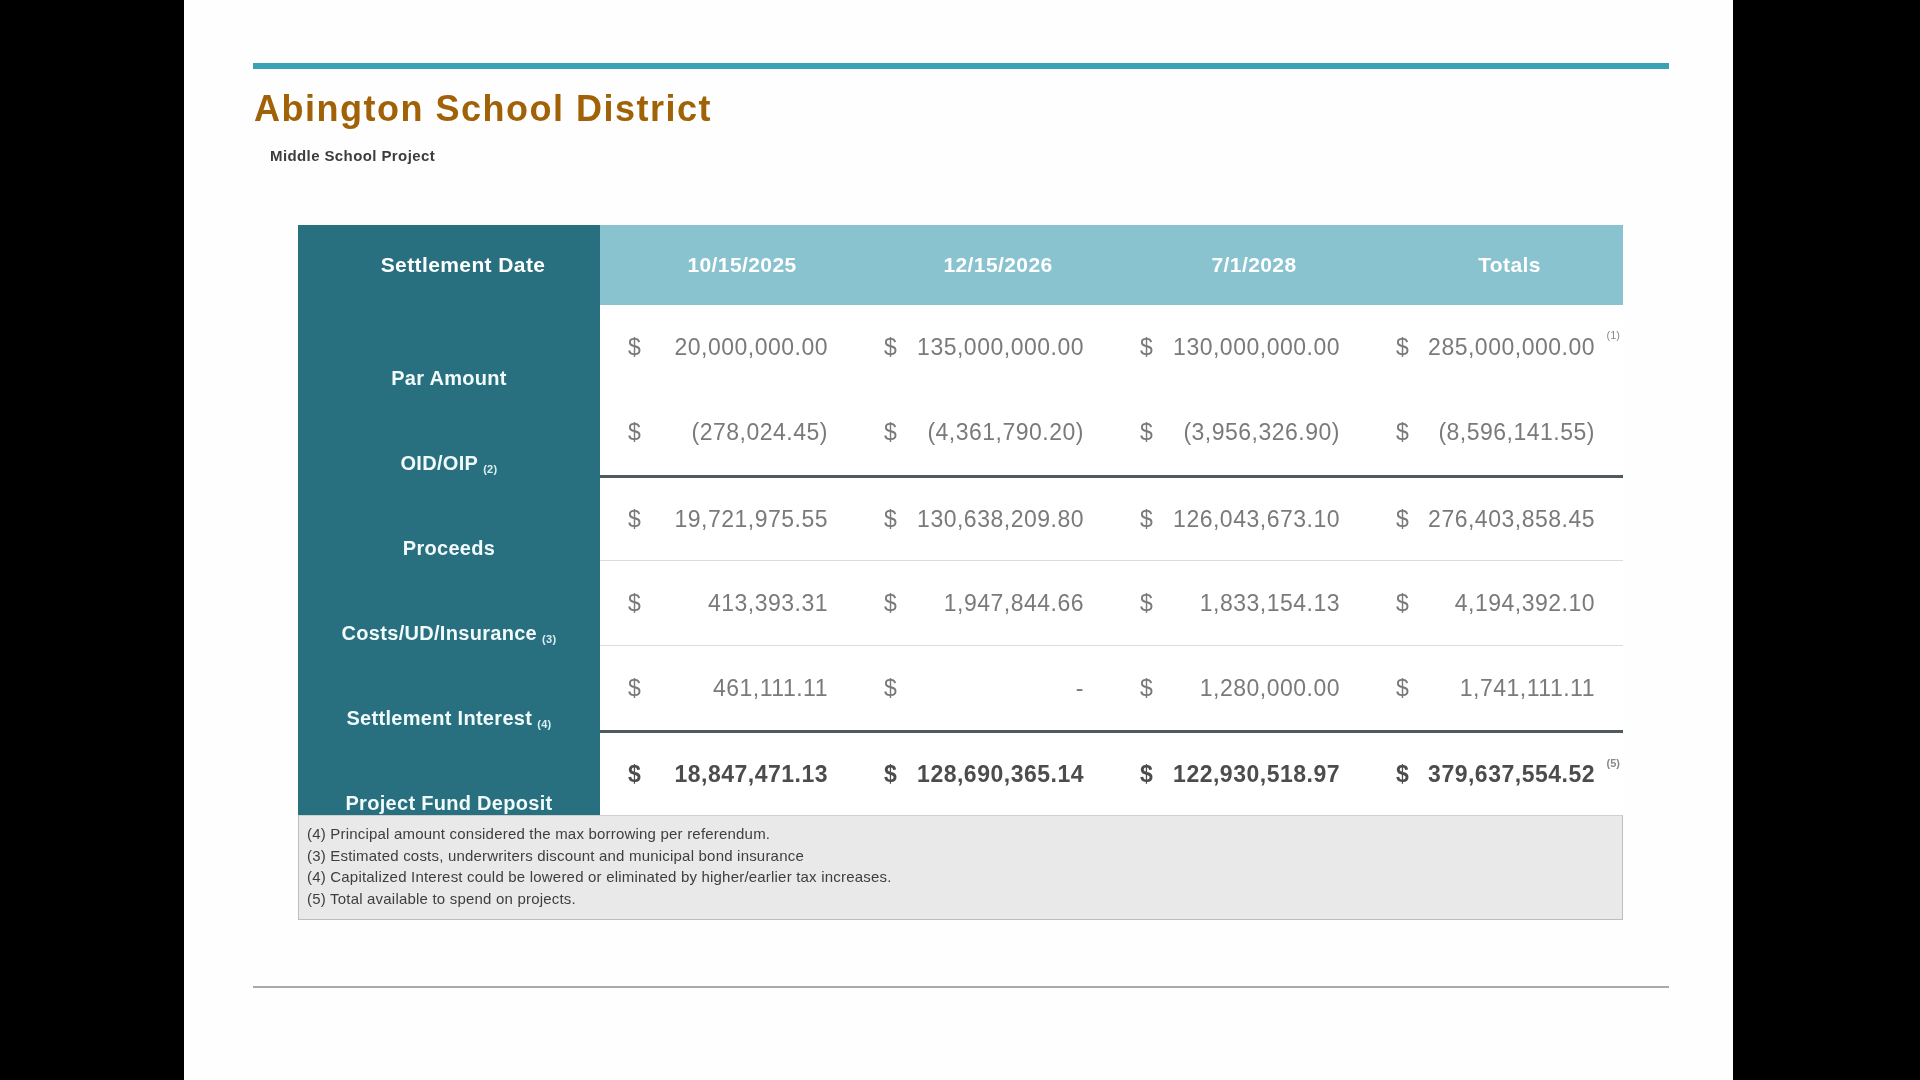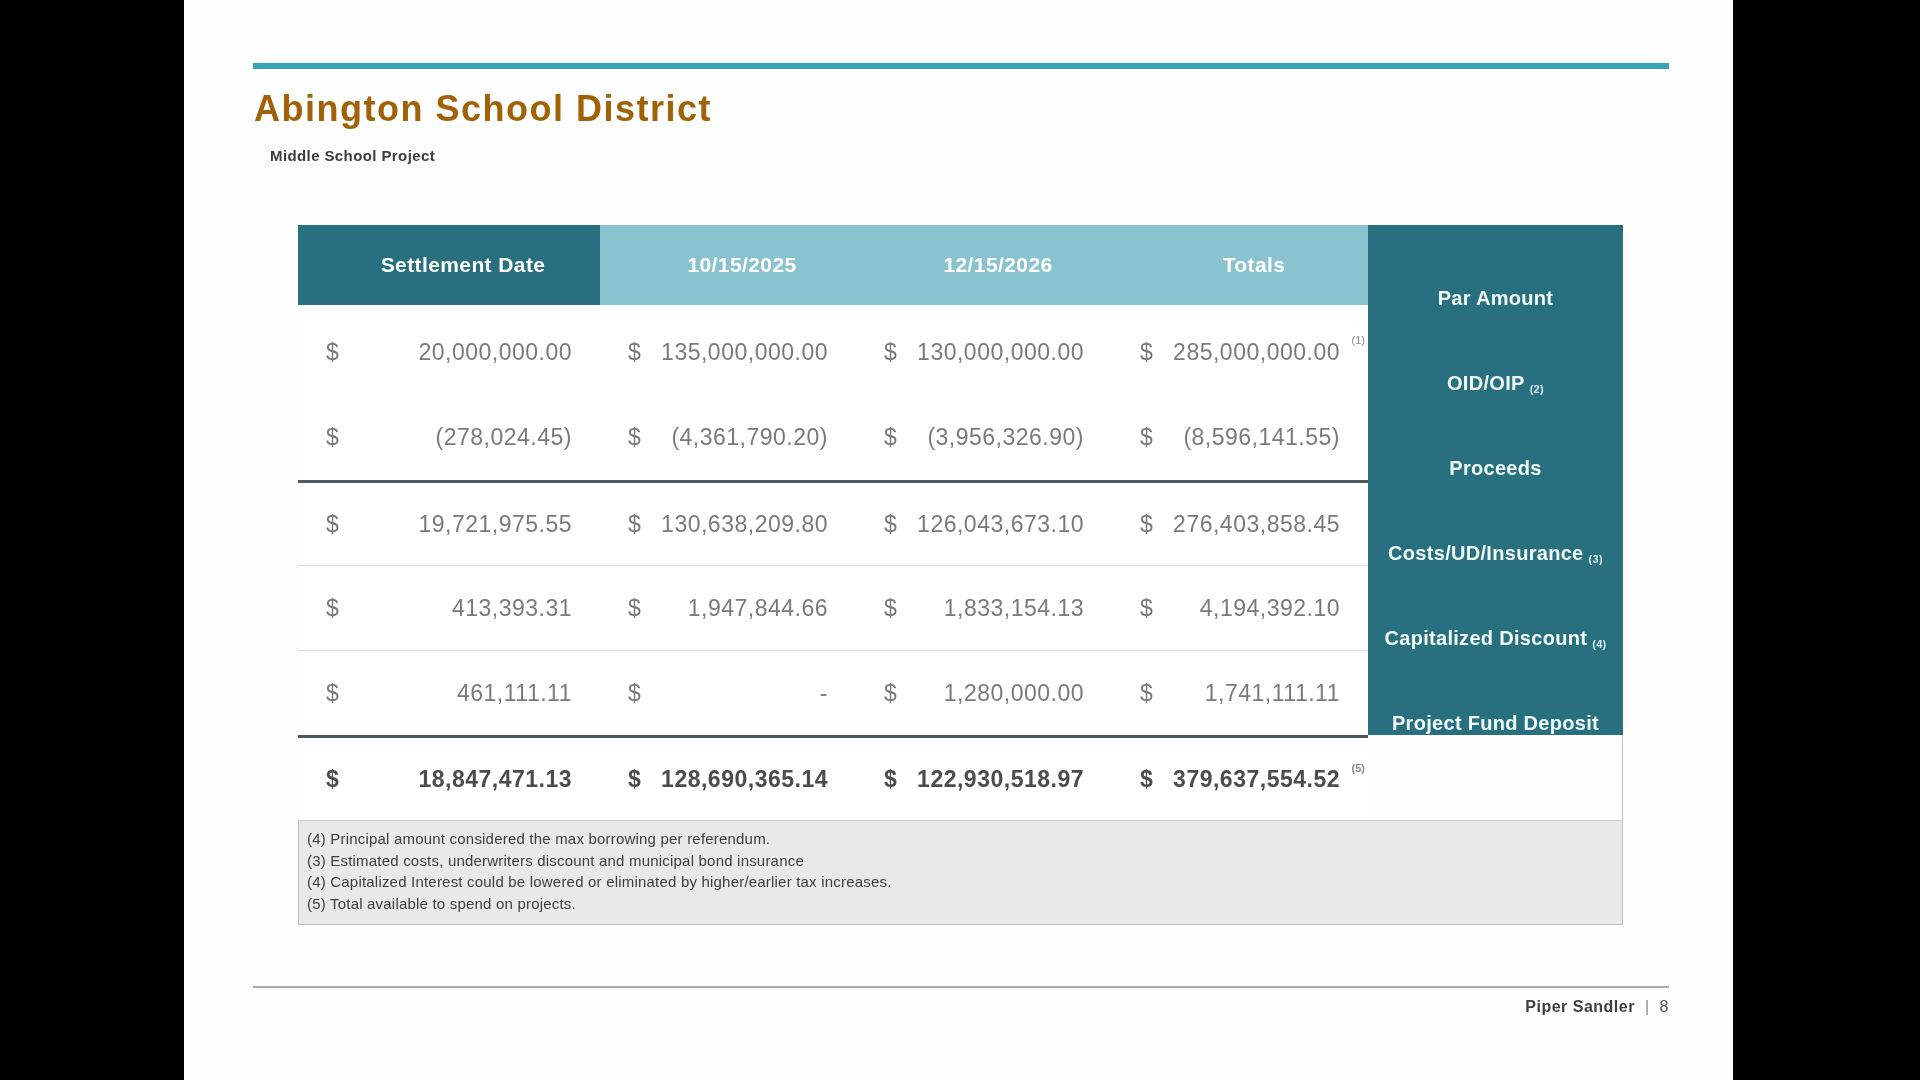--- a/index.html
+++ b/index.html
@@ -97,20 +97,21 @@
   <div class="accent-rule"></div>
   <div class="page-title">Abington School District</div>
   <div class="page-subtitle">Middle School Project</div>
 
   <div class="table-wrap">
     <div class="grid">
 
       <div class="cell hcell label">Settlement Date</div>
       <div class="cell hcell col">10/15/2025</div>
       <div class="cell hcell col">12/15/2026</div>
+      <div class="cell hcell col">7/1/2028</div>
       <div class="cell hcell col">Totals</div>
 
       <div class="cell rlabel">
           <span>Par Amount</span>
         </div>
       <div class="cell dcell">
           <span class="cur">$</span>
           <span class="amt">20,000,000.00</span>
         </div>
       <div class="cell dcell">
@@ -188,21 +189,21 @@
             <span class="amt">1,833,154.13</span>
           </div>
         <div class="cell dcell">
             <span class="cur">$</span>
             <span class="amt">4,194,392.10</span>
           </div>
       </div>
 
       <div class="row-sep" style="display:contents">
         <div class="cell rlabel">
-            <span>Capitalized Discount</span>
+            <span>Settlement Interest</span>
             <span class="lsup">(4)</span>
           </div>
         <div class="cell dcell">
             <span class="cur">$</span>
             <span class="amt">461,111.11</span>
           </div>
         <div class="cell dcell">
             <span class="cur">$</span>
             <span class="amt">-</span>
           </div>
@@ -243,17 +244,14 @@
 
     <div class="footnotes">
       <div class="footnote">(4) Principal amount considered the max borrowing per referendum.</div>
       <div class="footnote">(3) Estimated costs, underwriters discount and municipal bond insurance</div>
       <div class="footnote">(4) Capitalized Interest could be lowered or eliminated by higher/earlier tax increases.</div>
       <div class="footnote">(5) Total available to spend on projects.</div>
     </div>
   </div>
 
   <div class="footer-rule"></div>
-  <div class="footer">
-    <span>Piper Sandler</span><span class="sep">|</span><span class="pagenum">8</span>
-  </div>
 
 </div>
 
 </body></html>

